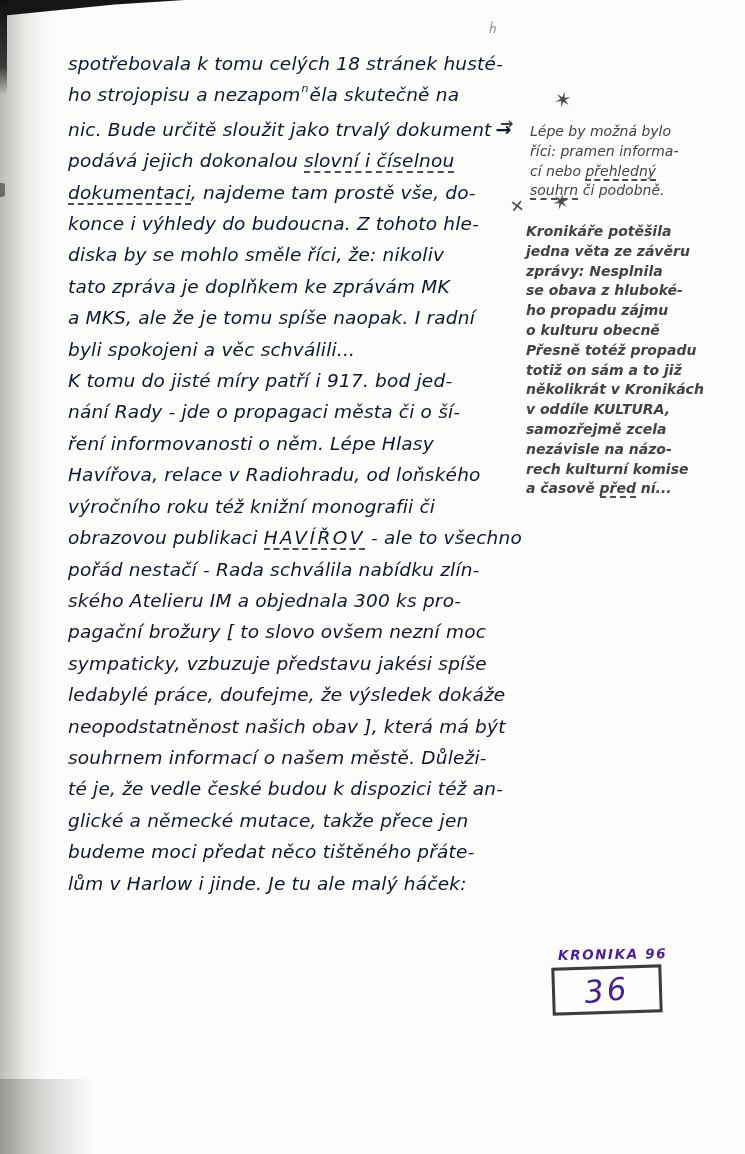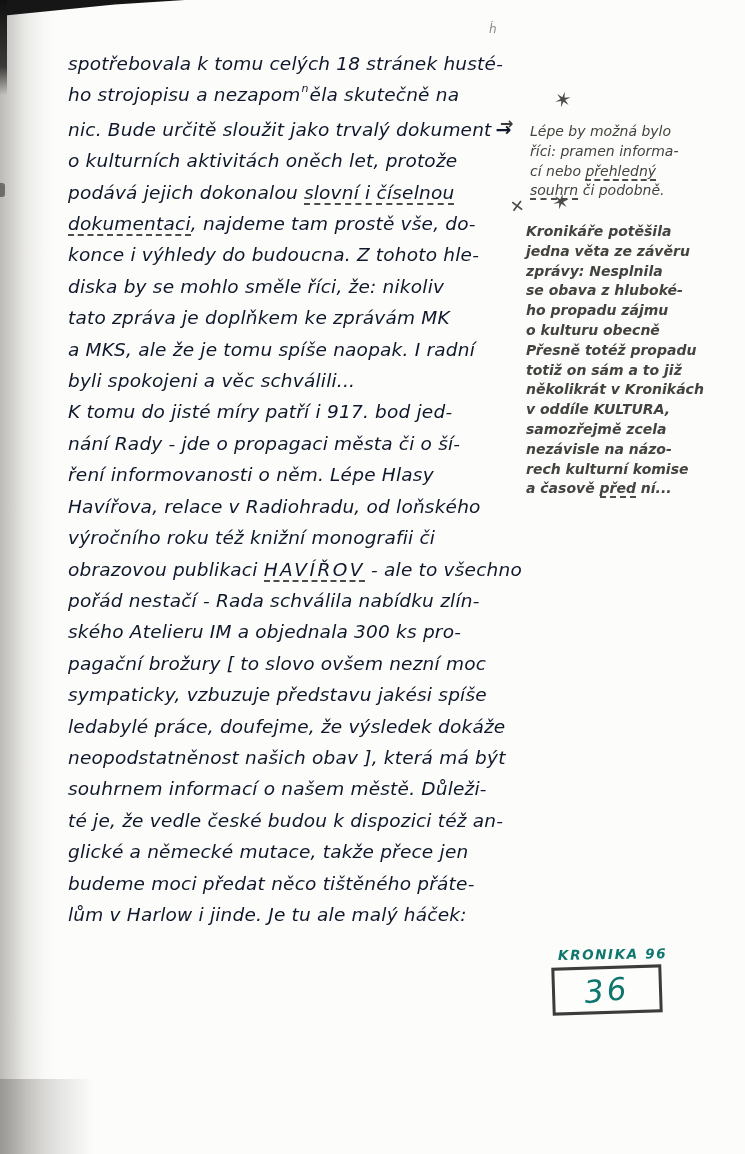--- a/index.html
+++ b/index.html
@@ -55,21 +55,21 @@
   .ast-2a{left:-14px;top:196px;font-size:17px;transform:rotate(-8deg);}
   .ast-2b{left:28px;top:190px;}
   .note{position:absolute;left:6px;font-style:italic;font-size:14px;line-height:19.8px;}
   .note-1{top:116px;margin-top:6px;}
   .note-2{top:222px;left:2px;font-weight:bold;}
   .note-line{white-space:nowrap;}
   .note-arrow{
     position:absolute;left:-24px;top:114px;font-size:16px;font-weight:bold;color:#3c3c3a;font-style:normal;
   }
   
-  .footer{position:absolute;left:552px;top:944px;color:#0f766e;}
+  .footer{position:absolute;left:552px;top:944px;color:#4c1d95;}
   .kronika-label{
     font-style:italic;font-weight:bold;font-size:13.5px;letter-spacing:1.6px;
     transform:rotate(-1deg);display:inline-block;margin-left:6px;
   }
   .page-box{
     margin-top:3px;width:104px;height:42px;border:3px solid #3c3c3a;
     transform:rotate(-1.8deg);display:flex;align-items:center;justify-content:center;
     background:rgba(255,255,255,.4);
   }
   .page-num{font-size:31px;font-style:italic;letter-spacing:3px;transform:rotate(-4deg);}
@@ -84,21 +84,20 @@
   <div class="corner-wedge"></div>
   <div class="left-sliver"></div>
   <div class="left-nub"></div>
 
   <span class="stray-mark">ḣ</span>
 
   <div class="main-text">
       <div class="main-line"><span>spotřebovala k tomu celých 18 stránek husté-</span></div>
       <div class="main-line"><span>ho strojopisu a nezapom</span><span class="sup">n</span><span>ěla skutečně   na</span></div>
       <div class="main-line"><span>nic. Bude určitě sloužit jako trvalý dokument</span><span class="inline-arrow">→</span></div>
-      <div class="main-line"><span>o kulturních aktivitách oněch let, protože</span></div>
       <div class="main-line"><span>podává jejich dokonalou </span><span class="u-dash">slovní i číselnou</span></div>
       <div class="main-line"><span class="u-dash">dokumentaci</span><span>, najdeme tam prostě vše, do-</span></div>
       <div class="main-line"><span>konce i výhledy do budoucna. Z tohoto hle-</span></div>
       <div class="main-line"><span>diska by se mohlo směle říci, že: nikoliv</span></div>
       <div class="main-line"><span>tato zpráva je doplňkem ke zprávám MK</span></div>
       <div class="main-line"><span>a MKS, ale že je tomu spíše naopak. I radní</span></div>
       <div class="main-line"><span>byli spokojeni a věc schválili...</span></div>
       <div class="main-line"><span>  K tomu do jisté míry patří i 917. bod jed-</span></div>
       <div class="main-line"><span>nání Rady - jde o propagaci města či o ší-</span></div>
       <div class="main-line"><span>ření informovanosti o něm. Lépe Hlasy</span></div>

